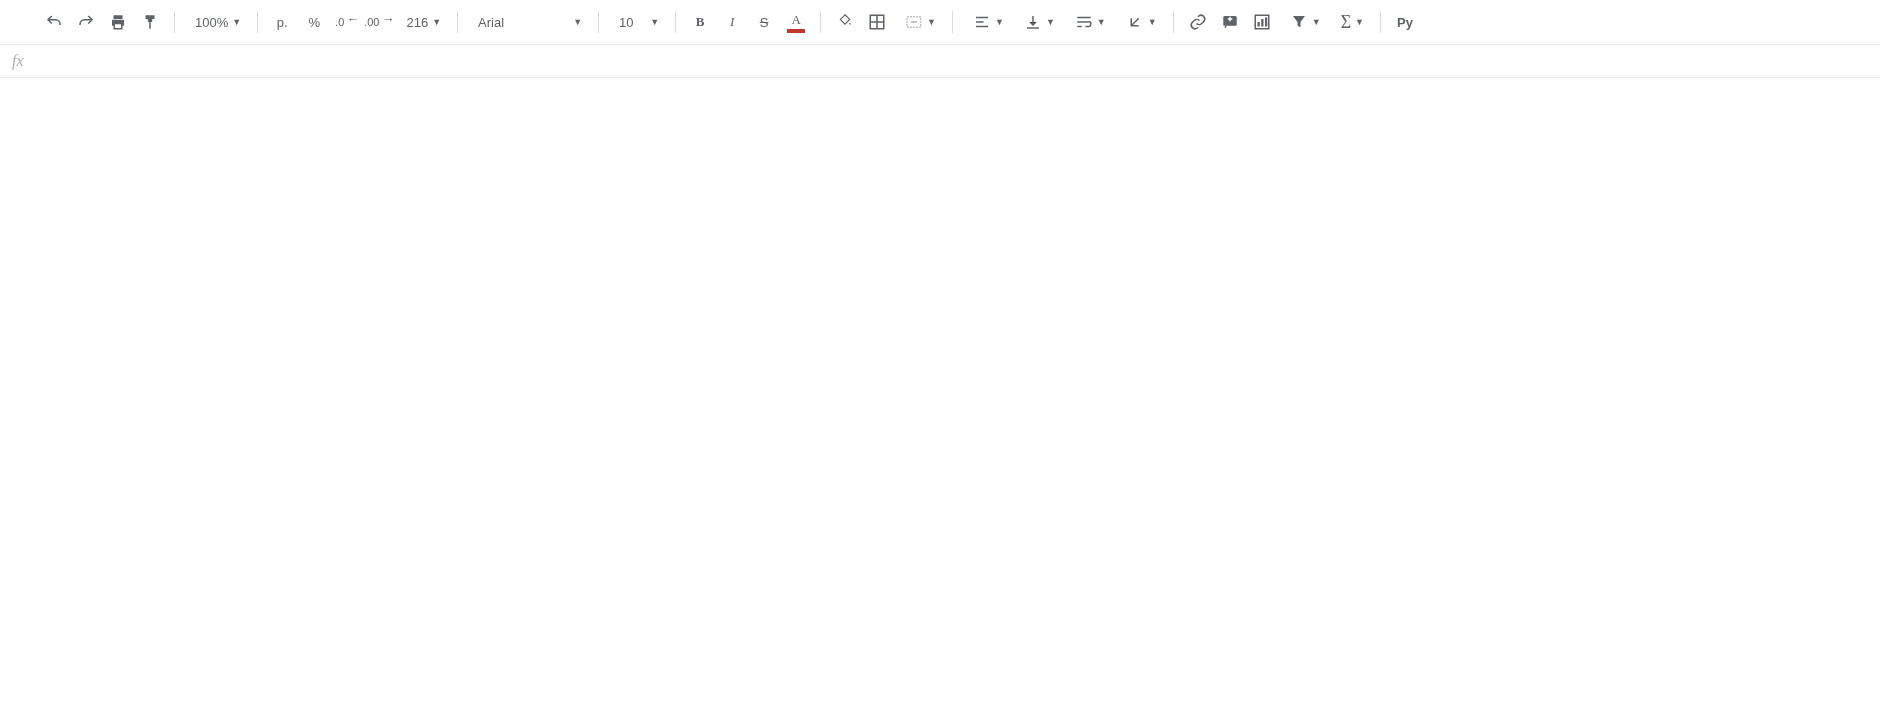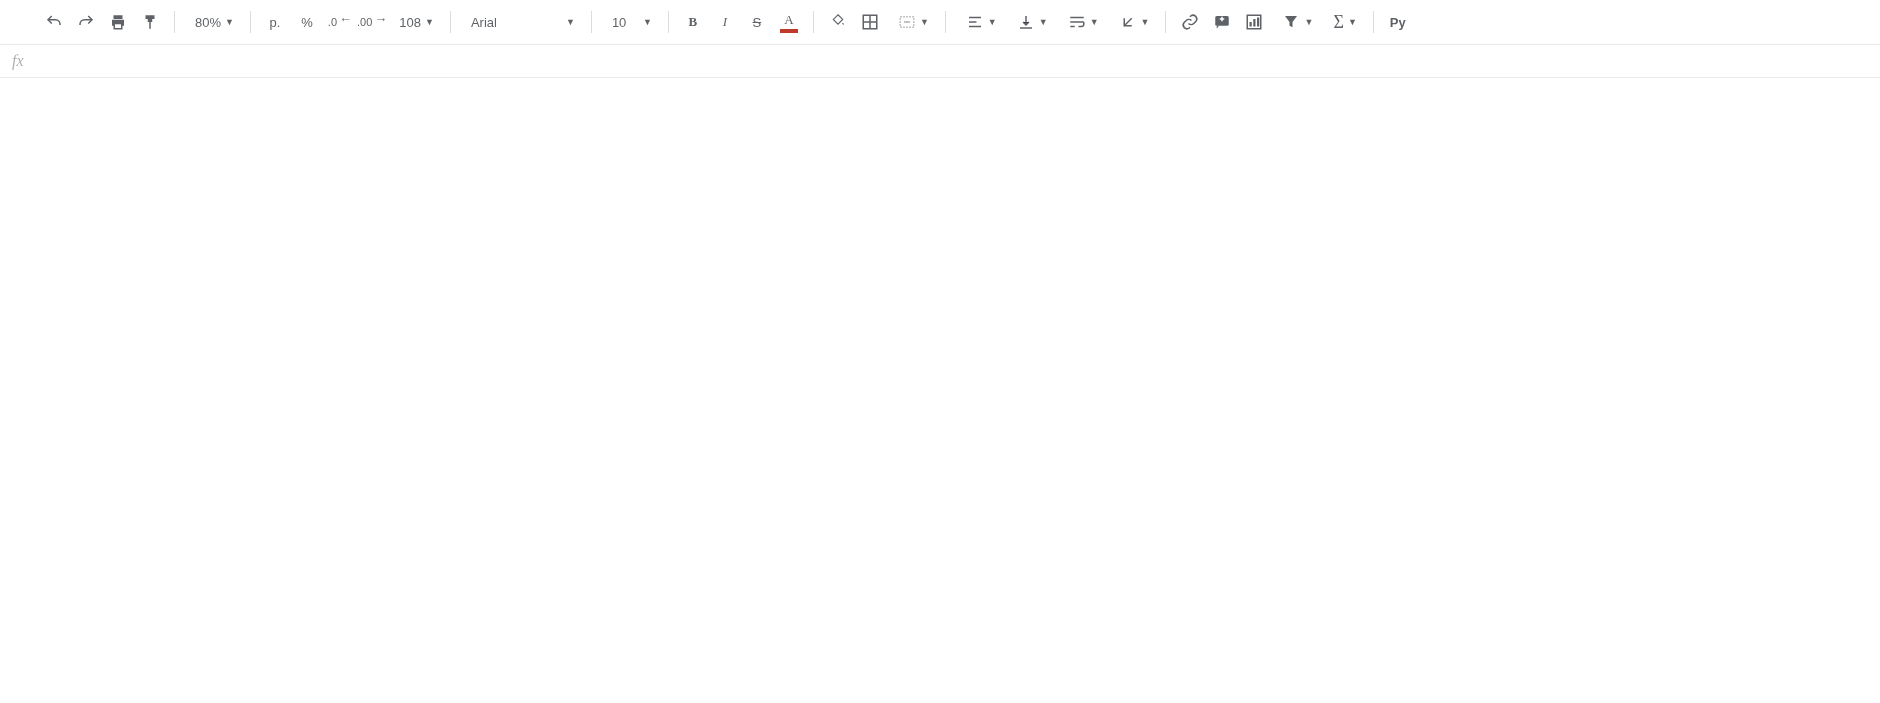--- a/index.html
+++ b/index.html
@@ -71,40 +71,40 @@
         <rect x="7" y="14" width="10" height="7" fill="#fff" stroke="#5f6368" stroke-width="2"></rect>
       </svg>
     </div>
   <div class="btn">
       <svg width="18" height="18" viewBox="0 0 24 24" fill="#5f6368">
         <path d="M18 3H6v5h12zM9 8v4h2v9h2v-9h2V8"></path>
       </svg>
     </div>
   <div class="sep"></div>
   <div class="pill">
-      <span>80%</span>
+      <span>100%</span>
       <span class="caret">▼</span>
     </div>
   <div class="sep"></div>
   <div class="btn">
       <span>р.</span>
     </div>
   <div class="btn">
       <span>%</span>
     </div>
   <div class="btn">
       <span style="font-size:11px">.0</span>
       <span style="position:relative;top:-5px;left:2px">←</span>
     </div>
   <div class="btn">
       <span style="font-size:11px">.00</span>
       <span style="position:relative;top:-5px;left:2px">→</span>
     </div>
   <div class="pill">
-      <span>108</span>
+      <span>216</span>
       <span class="caret">▼</span>
     </div>
   <div class="sep"></div>
   <div class="pill" style="min-width:120px">
       <span>Arial</span>
       <span class="caret" style="margin-left:auto">▼</span>
     </div>
   <div class="sep"></div>
   <div class="pill" style="min-width:56px">
       <span>10</span>

